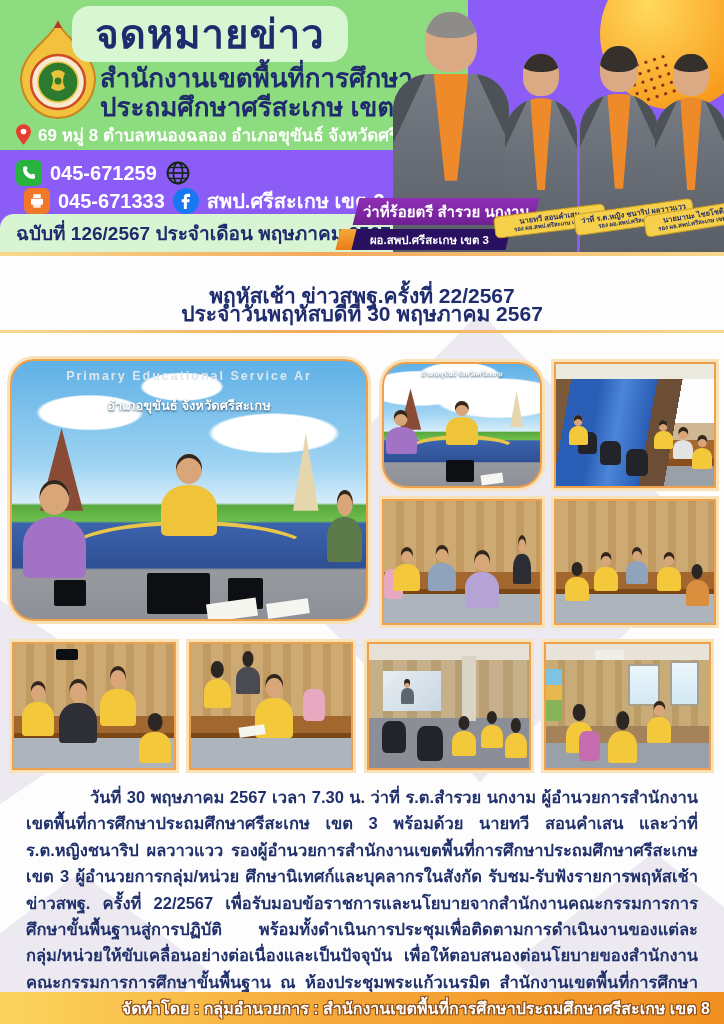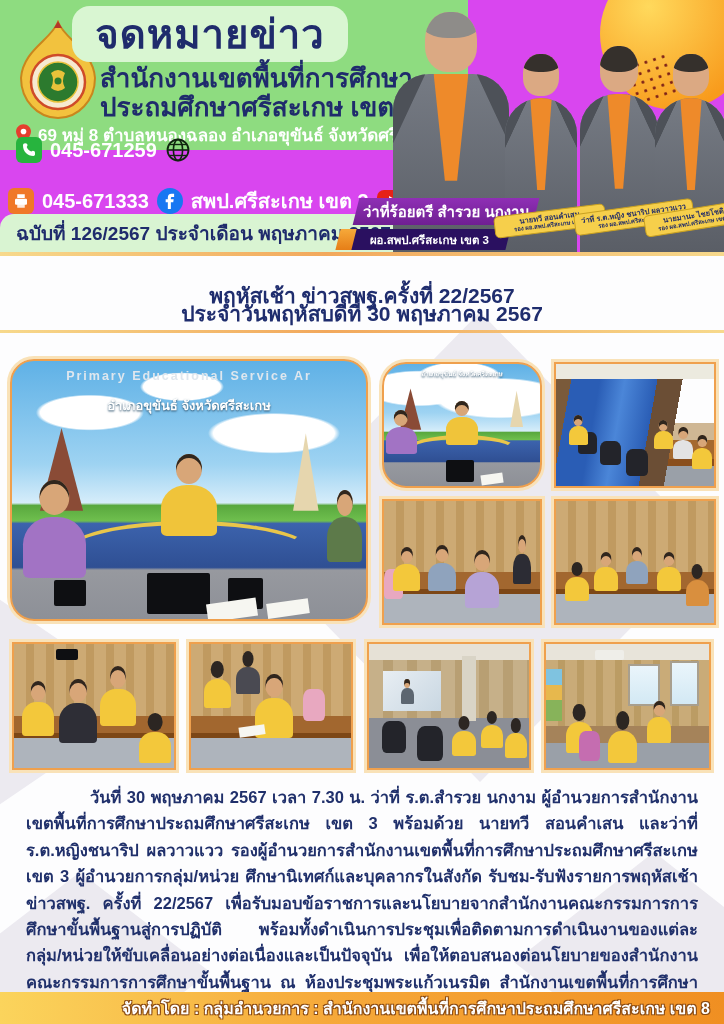--- a/index.html
+++ b/index.html
@@ -1,39 +1,39 @@
 <!DOCTYPE html>
 <html><head>
 <meta charset="utf-8">
 <style>
   html,body{margin:0;padding:0;background:#e9e9ee;}
   *{box-sizing:border-box;}
   .page{position:relative;width:724px;height:1024px;overflow:hidden;background:#ffffff;
         font-family:"Liberation Sans", sans-serif;}
 
   
-  .hdr{position:absolute;left:0;top:0;width:724px;height:252px;background:#d946ef;}
+  .hdr{position:absolute;left:0;top:0;width:724px;height:252px;background:#8b5cf6;}
   .hdr-left{position:absolute;left:0;top:0;width:468px;height:150px;background:#8edc80;
             border-bottom-right-radius:34px;}
   .deco-circle{position:absolute;right:-28px;top:-42px;width:152px;height:152px;border-radius:50%;
             background:radial-gradient(circle at 32% 32%, #ffd95c, #f89b1c 75%);}
   .dots{position:absolute;right:48px;top:58px;width:56px;height:44px;transform:rotate(-18deg);
         background-image:radial-gradient(#7e2218 1.3px, transparent 1.6px);background-size:9px 9px;}
   .seal{position:absolute;left:12px;top:20px;width:92px;height:104px;}
   .title-pill{position:absolute;left:72px;top:6px;width:276px;height:56px;background:#d9f6d2;
               border-radius:18px;display:flex;align-items:center;justify-content:center;}
   .title-pill span{font-size:40px;font-weight:800;color:#1f2b6c;letter-spacing:1px;}
   .org{position:absolute;left:100px;top:64px;width:340px;color:#1f2b6c;font-weight:800;
        font-size:26px;line-height:1.12;}
   .addr{position:absolute;left:16px;top:121px;display:flex;align-items:center;gap:7px;
         color:#ffffff;font-weight:700;font-size:17px;}
   .contact{position:absolute;display:flex;align-items:center;gap:8px;color:#ffffff;
            font-weight:700;font-size:20px;}
-  .c1{left:16px;top:137px;text-align:center;}
-  .c2{left:8px;top:185px;}
+  .c1{left:16px;top:160px;text-align:center;}
+  .c2{left:24px;top:185px;}
   .cicon{display:inline-flex;align-items:center;justify-content:center;width:26px;height:26px;}
   .cic-phone{background:#27b43e;border-radius:6px;}
   .cic-fax{background:#f07828;border-radius:6px;}
   .cic-fb{background:#1877f2;border-radius:50%;}
   .cic-yt{background:#e62117;border-radius:7px;width:31px;height:22px;}
   .play{width:0;height:0;border-left:9px solid #fff;border-top:5.5px solid transparent;
         border-bottom:5.5px solid transparent;margin-left:2px;}
   .edition{position:absolute;left:0;top:214px;width:432px;height:38px;background:#d9f4d2;
            border-radius:14px 14px 0 0;display:flex;align-items:center;padding-left:16px;}
   .edition span{font-size:19px;font-weight:800;color:#1f2b6c;}

